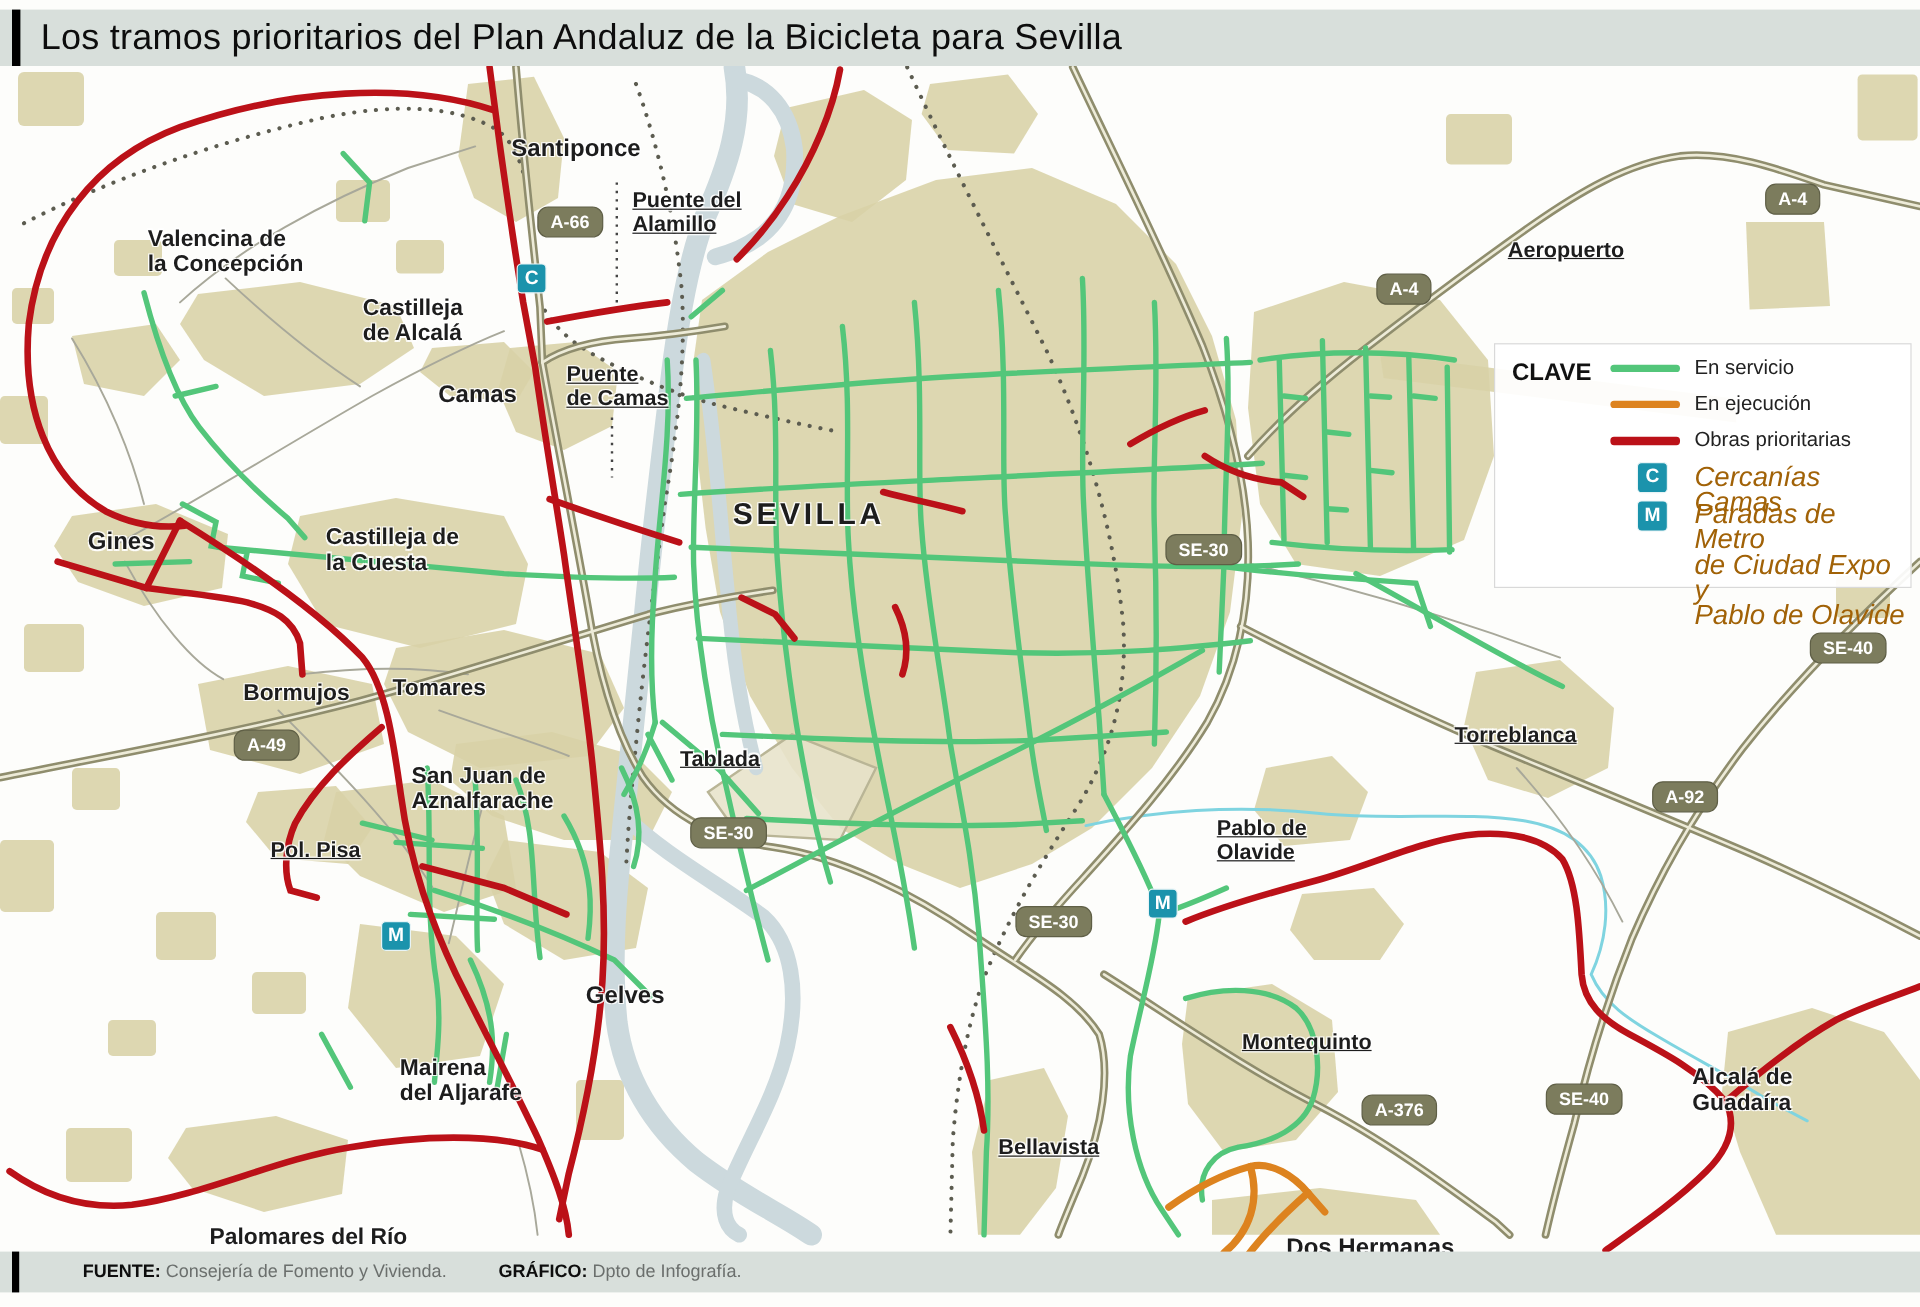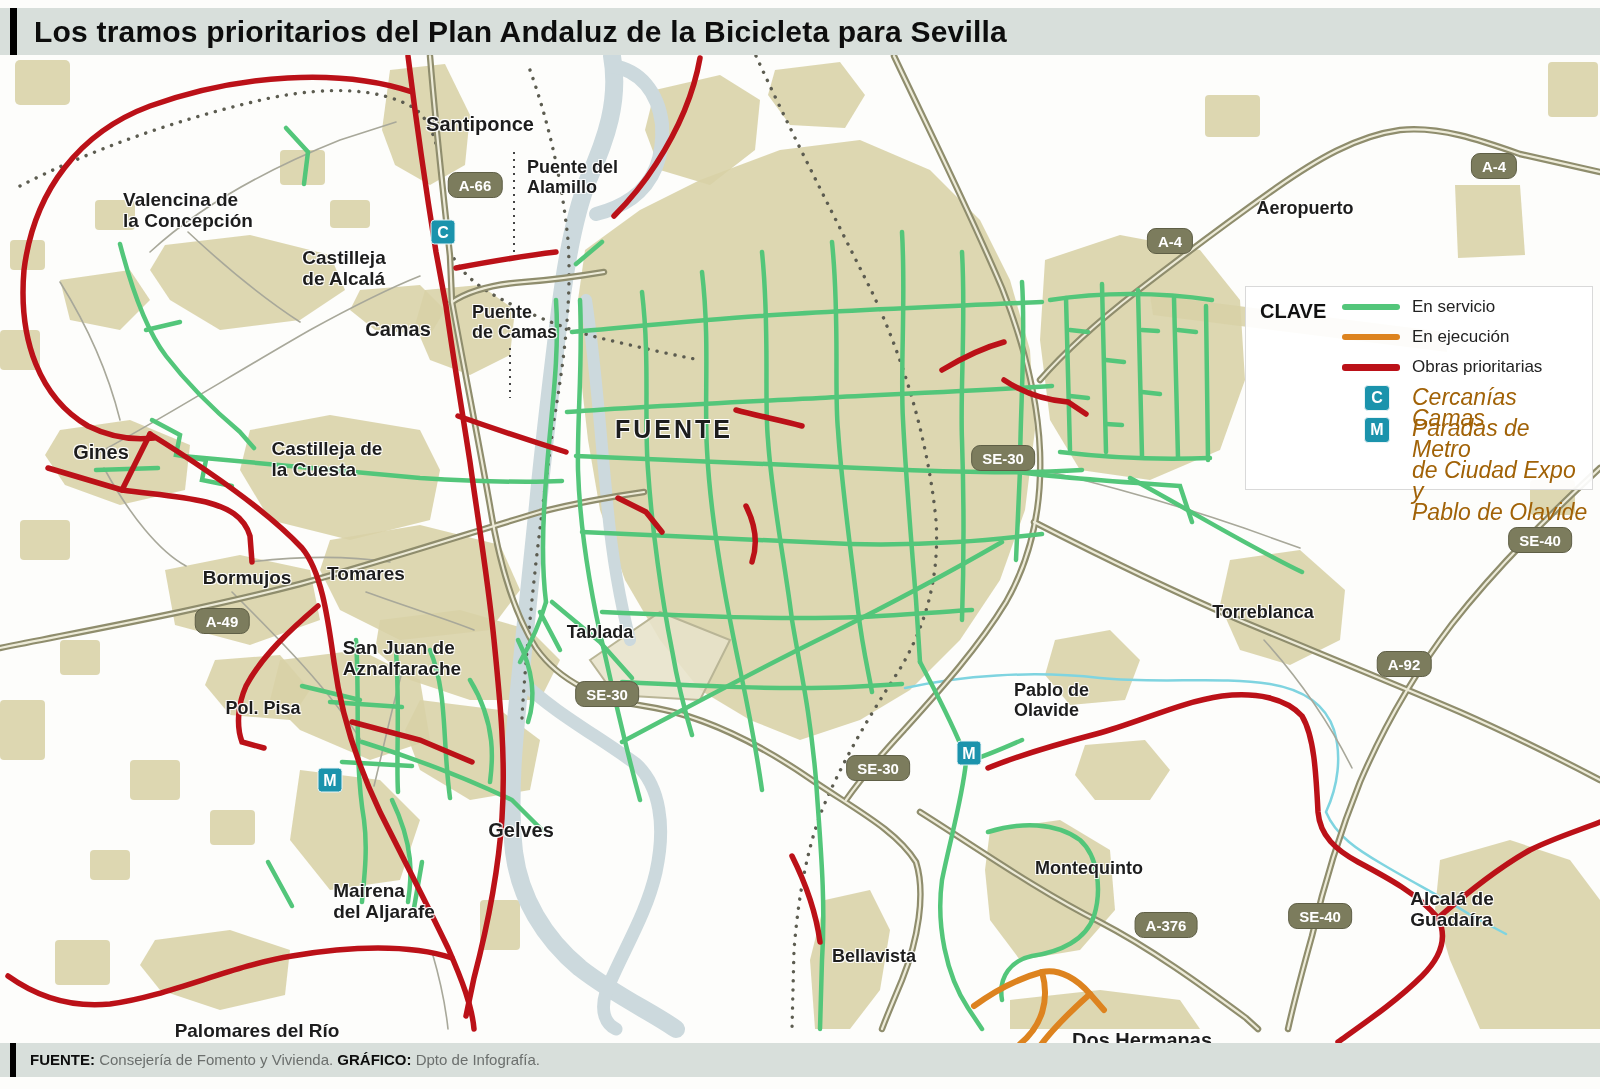--- a/index.html
+++ b/index.html
@@ -5,33 +5,33 @@
   html,body{margin:0;padding:0;background:#ffffff;}
   body{width:1600px;height:1089px;position:relative;overflow:hidden;
        font-family:"Liberation Sans",sans-serif;}
   svg{position:absolute;left:0;top:0;}
 
   
   .bar{position:absolute;left:0;width:1600px;background:#d8dfdb;}
   .titlebar{top:8px;height:47px;}
   .titlebar .blackbar{position:absolute;left:10px;top:0;width:7px;height:47px;background:#000;}
   .titlebar .title{position:absolute;left:34px;top:0;line-height:47px;font-size:30px;
-                   font-weight:bold;color:#0d0d0d;letter-spacing:0.2px;white-space:nowrap;}
+                   font-weight:normal;color:#0d0d0d;letter-spacing:0.2px;white-space:nowrap;}
   .footerbar{top:1043px;height:34px;}
   .footerbar .blackbar{position:absolute;left:10px;top:0;width:6px;height:34px;background:#000;}
   .footerbar .ftext{position:absolute;left:30px;top:0;line-height:34px;font-size:15px;color:#6b6f6d;}
-  .footerbar .ftext b{color:#0d0d0d;}
+  .footerbar .ftext b{color:#0d0d0d;margin-left:39px;}
 
   
   .place{position:absolute;transform:translate(-50%,-50%);font-weight:bold;color:#1d1d1d;
          font-size:19px;line-height:1.12;text-align:left;white-space:pre-line;
          text-shadow:-1px -1px 0 rgba(255,255,255,.85),1px -1px 0 rgba(255,255,255,.85),
                      -1px 1px 0 rgba(255,255,255,.85),1px 1px 0 rgba(255,255,255,.85);}
   .place.left{transform:translate(0,-50%);text-align:left;}
-  .place.small{font-size:18px;}
+  .place.small{font-size:18px;text-decoration:underline;}
   .place.city{font-size:25px;letter-spacing:3px;}
 
   .shield{position:absolute;transform:translate(-50%,-50%);background:#7c7c5d;color:#ffffff;
           font-weight:bold;font-size:15px;line-height:1;padding:5px 10px 4px;border-radius:9px;
           border:1px solid #5f5f46;white-space:nowrap;}
   .stn{position:absolute;transform:translate(-50%,-50%);width:23px;height:23px;background:#1b93ac;
        color:#fff;font-weight:bold;font-size:16px;line-height:23px;text-align:center;
        border-radius:4px;border:1px solid #e8f4f6;}
 
   
@@ -265,21 +265,21 @@
 <div class="place" style="left:480px;top:124px;font-size:20px">Santiponce</div>
 <div class="place" style="left:188px;top:210px">Valencina de
 la Concepción</div>
 <div class="place" style="left:344px;top:268px">Castilleja
 de Alcalá</div>
 <div class="place" style="left:398px;top:329px;font-size:20px">Camas</div>
 <div class="place left small" style="left:527px;top:177px">Puente del
 Alamillo</div>
 <div class="place left small" style="left:472px;top:322px">Puente
 de Camas</div>
-<div class="place city" style="left:674px;top:429px">FUENTE</div>
+<div class="place city" style="left:674px;top:429px">SEVILLA</div>
 <div class="place small" style="left:1305px;top:208px">Aeropuerto</div>
 <div class="place" style="left:101px;top:452px;font-size:20px">Gines</div>
 <div class="place" style="left:327px;top:459px">Castilleja de
 la Cuesta</div>
 <div class="place" style="left:247px;top:578px">Bormujos</div>
 <div class="place" style="left:366px;top:574px">Tomares</div>
 <div class="place" style="left:402px;top:658px">San Juan de
 Aznalfarache</div>
 <div class="place small" style="left:263px;top:708px">Pol. Pisa</div>
 <div class="place small" style="left:600px;top:632px">Tablada</div>

